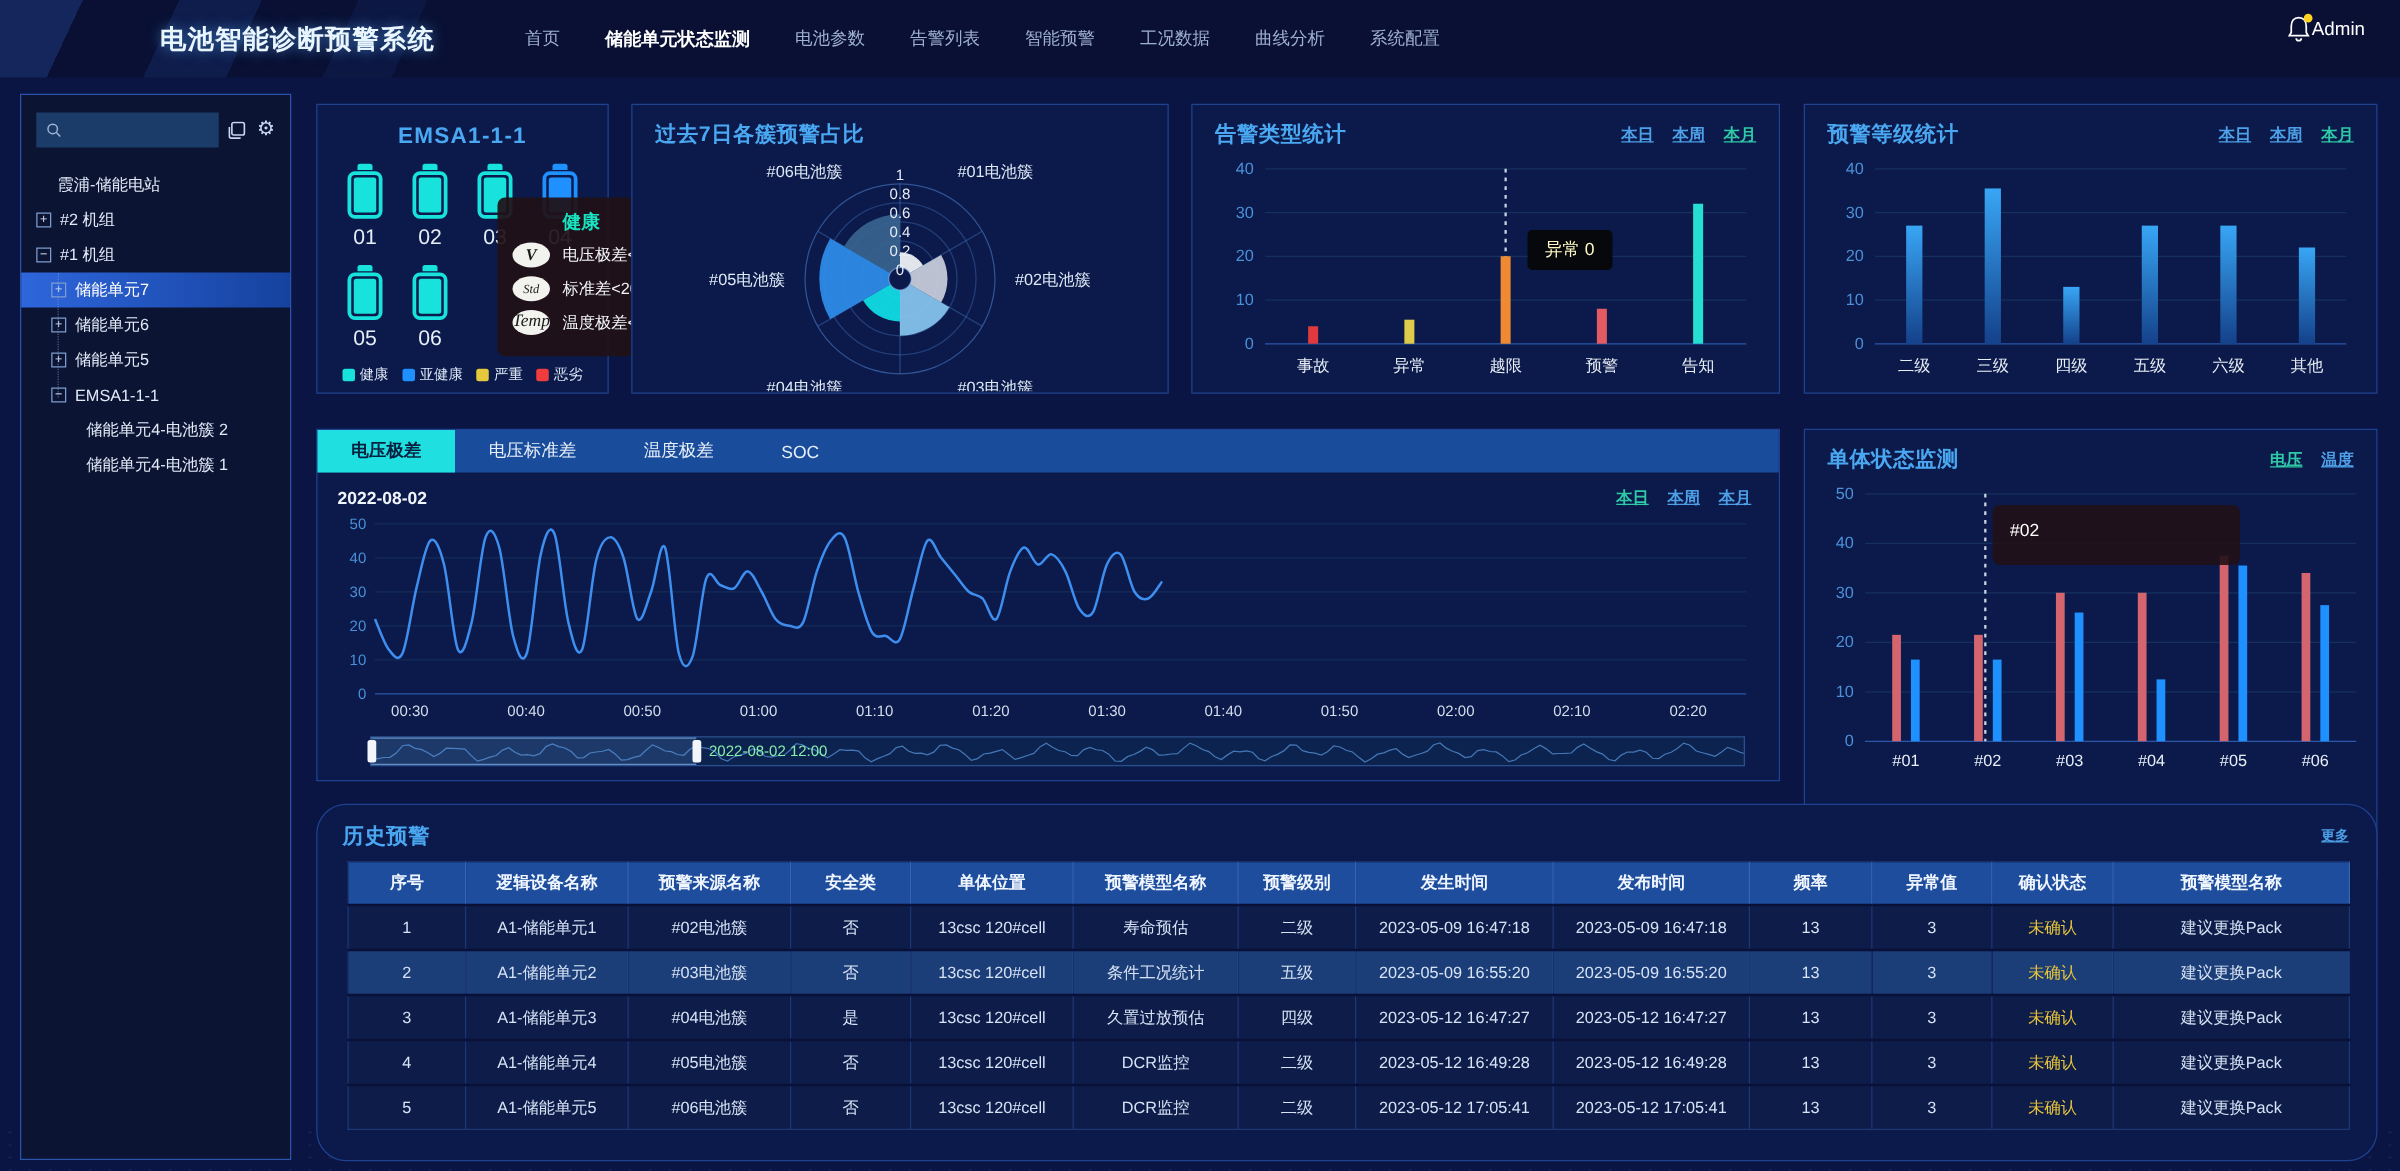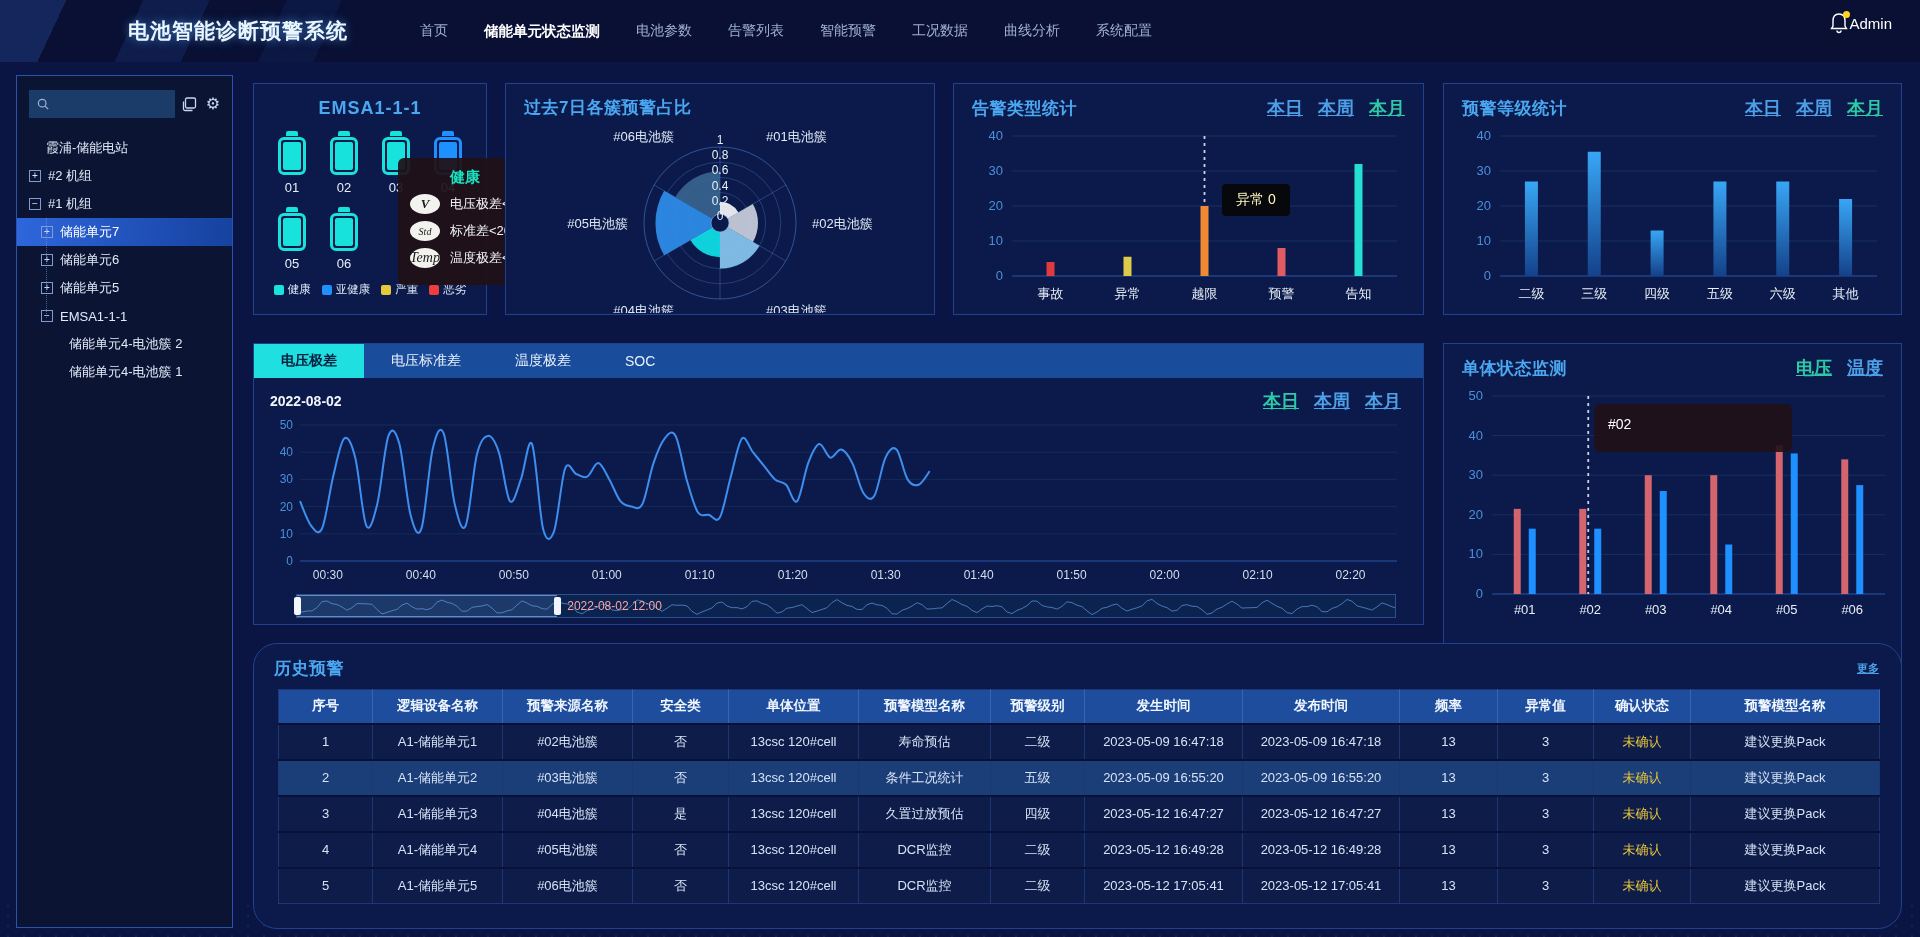--- a/index.html
+++ b/index.html
@@ -47,31 +47,31 @@
   .p-unit  { left:253px; top:83px;  width:234px;  height:232px; }
   .p-polar { left:505px; top:83px;  width:430px;  height:232px; }
   .p-alarm { left:953px; top:83px;  width:471px;  height:232px; }
   .p-level { left:1443px; top:83px; width:459px;  height:232px; }
   .p-trend { left:253px; top:343px; width:1171px; height:282px; }
   .p-cell  { left:1443px; top:343px; width:459px; height:360px; }
   .p-hist  { left:253px; top:643px; width:1649px; height:286px;border-radius:24px; }
   .panel-head { display:flex; justify-content:space-between; align-items:center; padding:12px 18px 0 18px; }
   .panel-title { font-size:17px; font-weight:bold; color:#4AA8F2; letter-spacing:.5px; }
   .plinks { display:flex; }
-  .plink { font-size:18px; font-weight:600; color:#4DA0E8; text-decoration:underline; margin-left:15px; cursor:pointer; }
+  .plink { font-size:13px; font-weight:600; color:#4DA0E8; text-decoration:underline; margin-left:15px; cursor:pointer; }
   .plink.active { color:#2EC9A7; }
 
   
   .unit-title { text-align:center; font-size:18px; font-weight:bold; color:#4AA8F2; margin-top:14px; letter-spacing:1px; }
   .battery-grid { display:grid; grid-template-columns:repeat(4,1fr); row-gap:12px; padding:12px 12px 0 12px; justify-items:center; }
   .battery-cell { display:flex; flex-direction:column; align-items:center; }
   .bat-cap { width:12px; height:5px; border-radius:2px 2px 0 0; margin-bottom:1px; }
   .bat-body { width:28px; height:38px; border:3px solid; border-radius:6px; padding:2px; }
   .bat-fill { width:100%; height:100%; border-radius:2px; }
-  .bat-label { margin-top:5px; font-size:13px; color:#E6EEF8; }
+  .bat-label { margin-top:5px; font-size:17px; color:#E6EEF8; }
   .unit-legend { display:flex; justify-content:center; gap:11px; margin-top:11px; font-size:11.5px; color:#DCE6F5; }
   .lg-item { display:flex; align-items:center; }
   .lg-sq { width:10px; height:10px; border-radius:2px; margin-right:4px; }
 
   
   .unit-tip { position:absolute; left:144px; top:74px; width:178px; background:rgba(32,17,23,.93);
     border-radius:6px; padding:10px 12px; z-index:6; }
   .unit-tip .tip-title { color:#19E3C0; font-weight:bold; font-size:15px; margin:0 0 7px 40px; }
   .tip-row { display:flex; align-items:center; gap:10px; margin:7px 0; }
   .pill { flex:0 0 30px; width:30px; height:20px; background:#F2F2EE; border-radius:50%; color:#1A1A1A;
@@ -91,21 +91,21 @@
   .tabbar { display:flex; background:#1A4C9C; height:34px; }
   .tab { padding:0 27px; display:flex; align-items:center; font-size:14px; color:#E8F0FA; cursor:pointer; }
   .tab.active { background:#1FDFE0; color:#07203F; font-weight:bold; }
   .trend-head { display:flex; justify-content:space-between; align-items:center; padding:11px 22px 2px 16px; }
   .trend-date { font-size:14px; font-weight:bold; color:#F0F5FC; }
   .dz { position:relative; margin:3px 16px 0 42px; width:1100px; height:24px;
     background:rgba(13,37,80,.8); border:1px solid #2A5090; }
   .dz-region { position:absolute; top:0; height:100%; background:rgba(110,160,235,.18);
     border-top:1px solid rgba(150,195,255,.6); border-bottom:1px solid rgba(150,195,255,.6); }
   .dz-handle { position:absolute; top:2px; width:7px; height:18px; background:#F2F6FC; border-radius:2px; cursor:ew-resize; z-index:2; }
-  .dz-label { position:absolute; top:4px; font-size:12px; color:#fca5a5; white-space:nowrap; z-index:2; }
+  .dz-label { position:absolute; top:4px; font-size:12px; color:#86efac; white-space:nowrap; z-index:2; }
 
   
   .hist-head { display:flex; justify-content:space-between; align-items:center; padding:13px 22px 9px 20px; }
   .more-link { font-size:11px; font-weight:600; color:#4DA0E8; text-decoration:underline; cursor:pointer; }
   table.hist { border-collapse:collapse; table-layout:fixed; margin:0 24px; width:1601px;
     border:1px solid rgba(50,90,170,.45); }
   table.hist th { background:#1D4D9C; color:#F0F6FF; font-size:13.5px; font-weight:600; height:34px;
     border-right:1px solid rgba(80,125,205,.5); }
   table.hist td { background:#0D1C49; color:#D7E3F5; font-size:13px; text-align:center; height:36px;
     border-right:1px solid rgba(50,90,170,.45); border-top:2px solid #091138; overflow:hidden; white-space:nowrap; }

